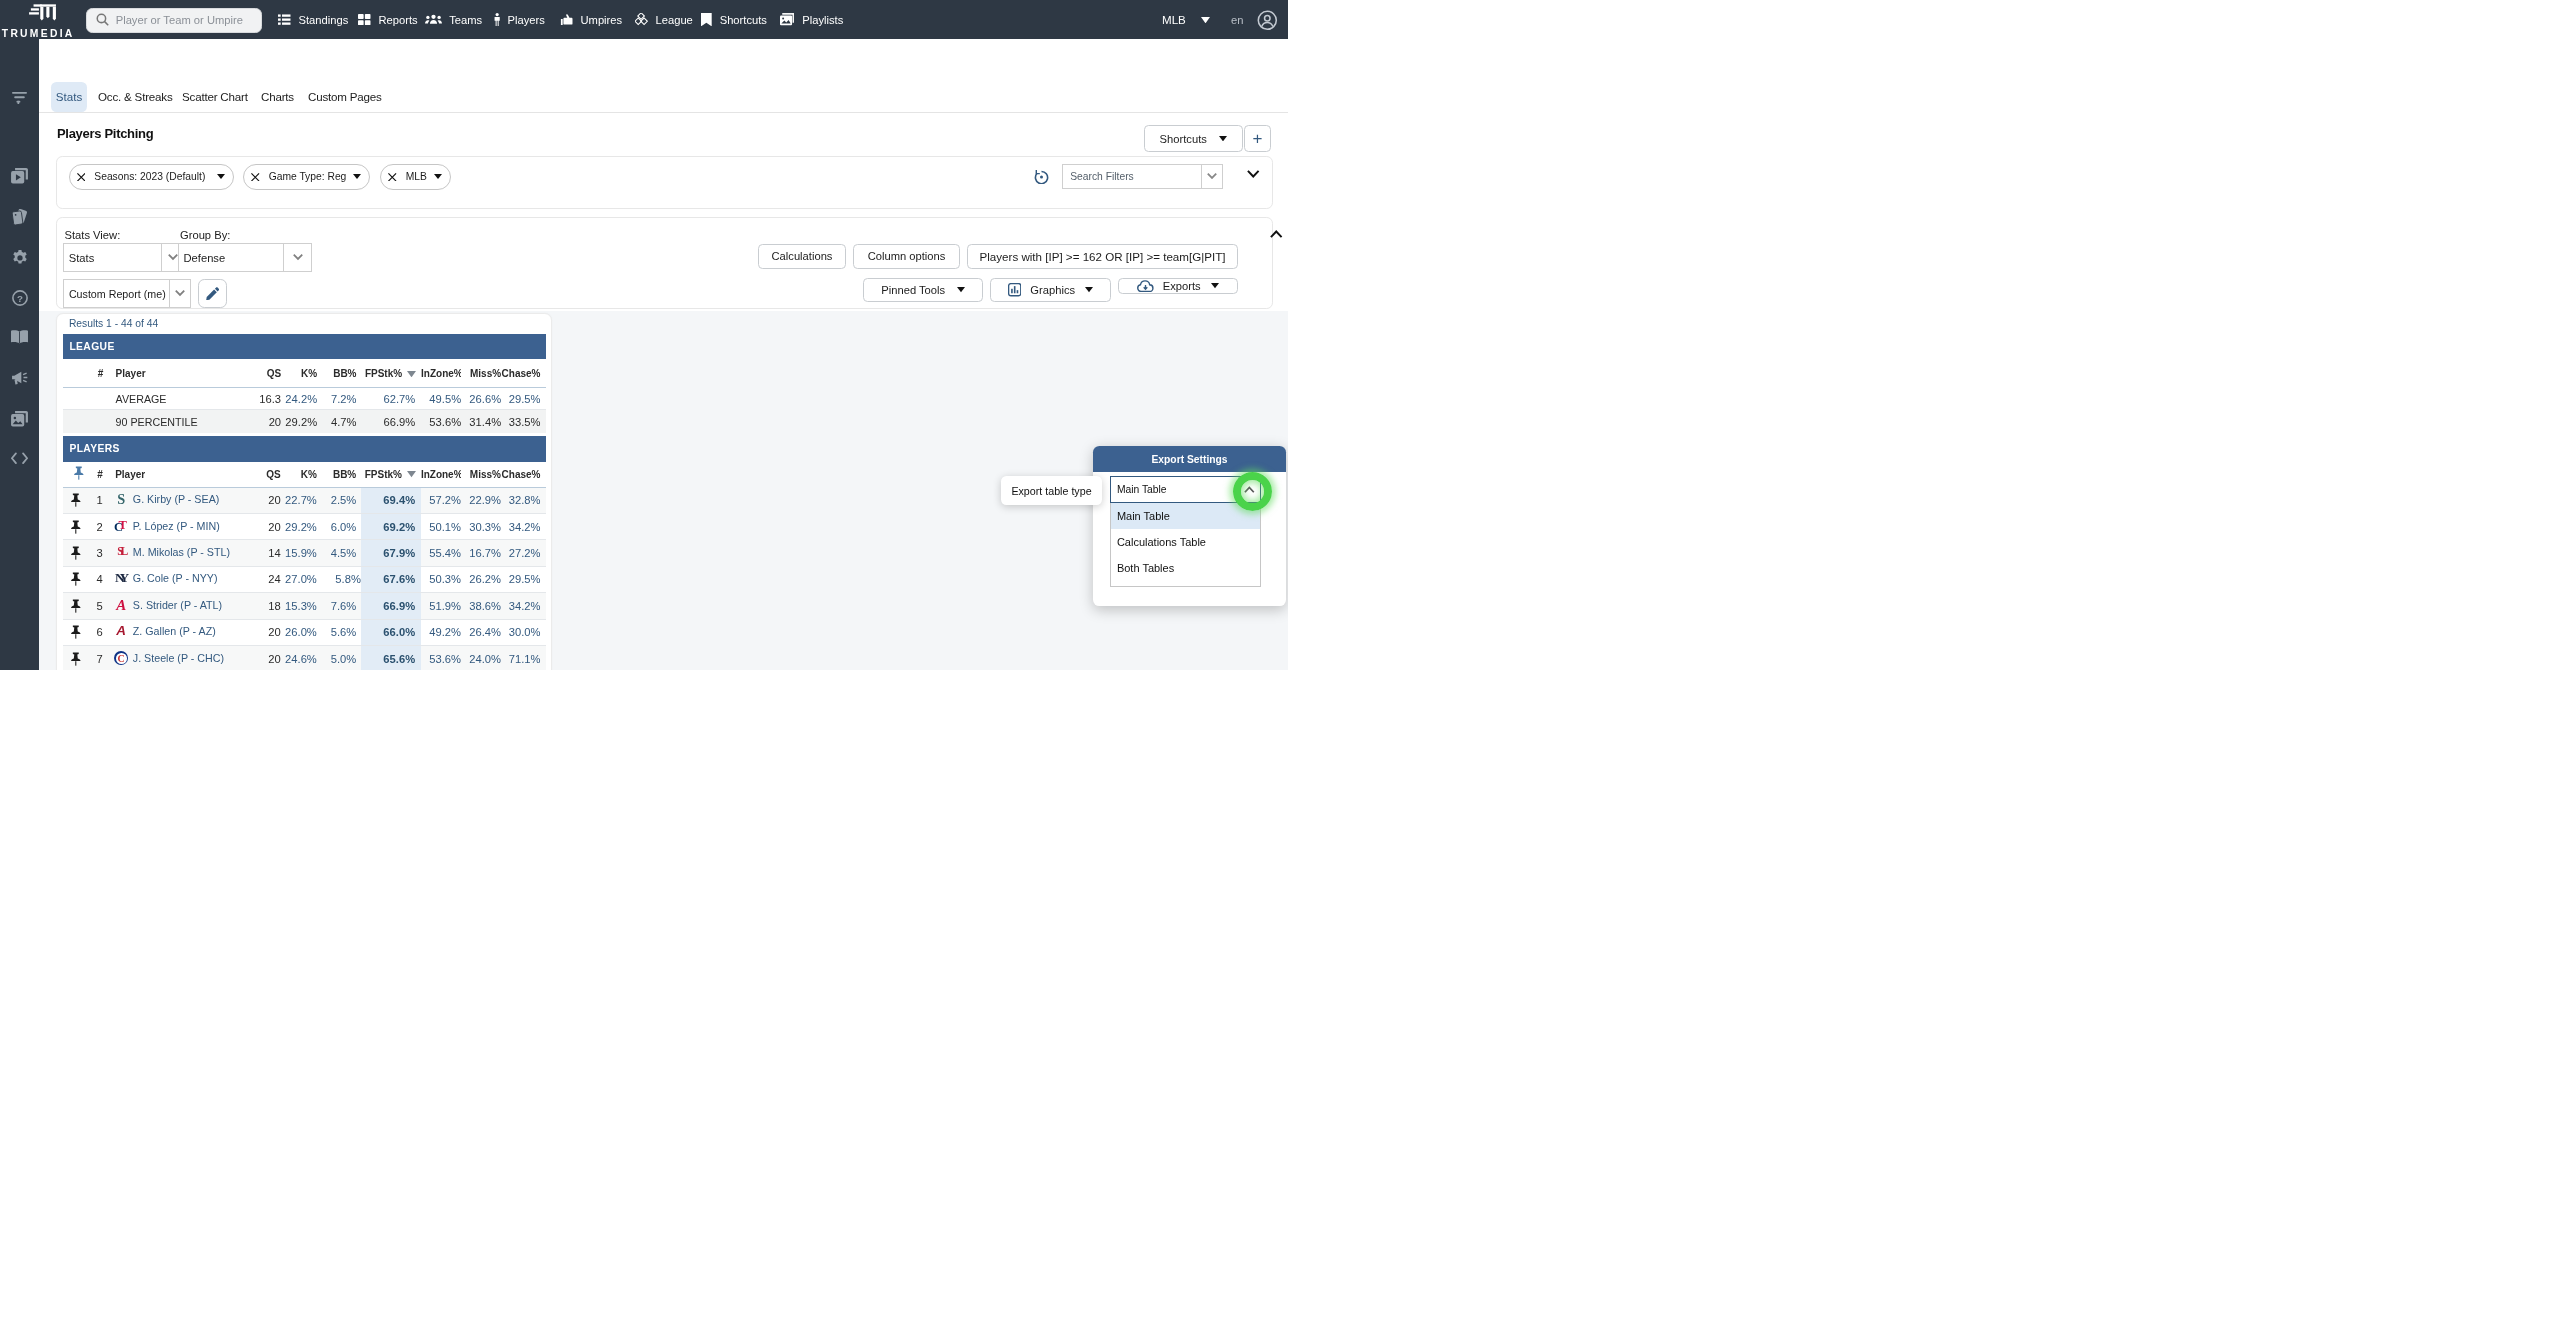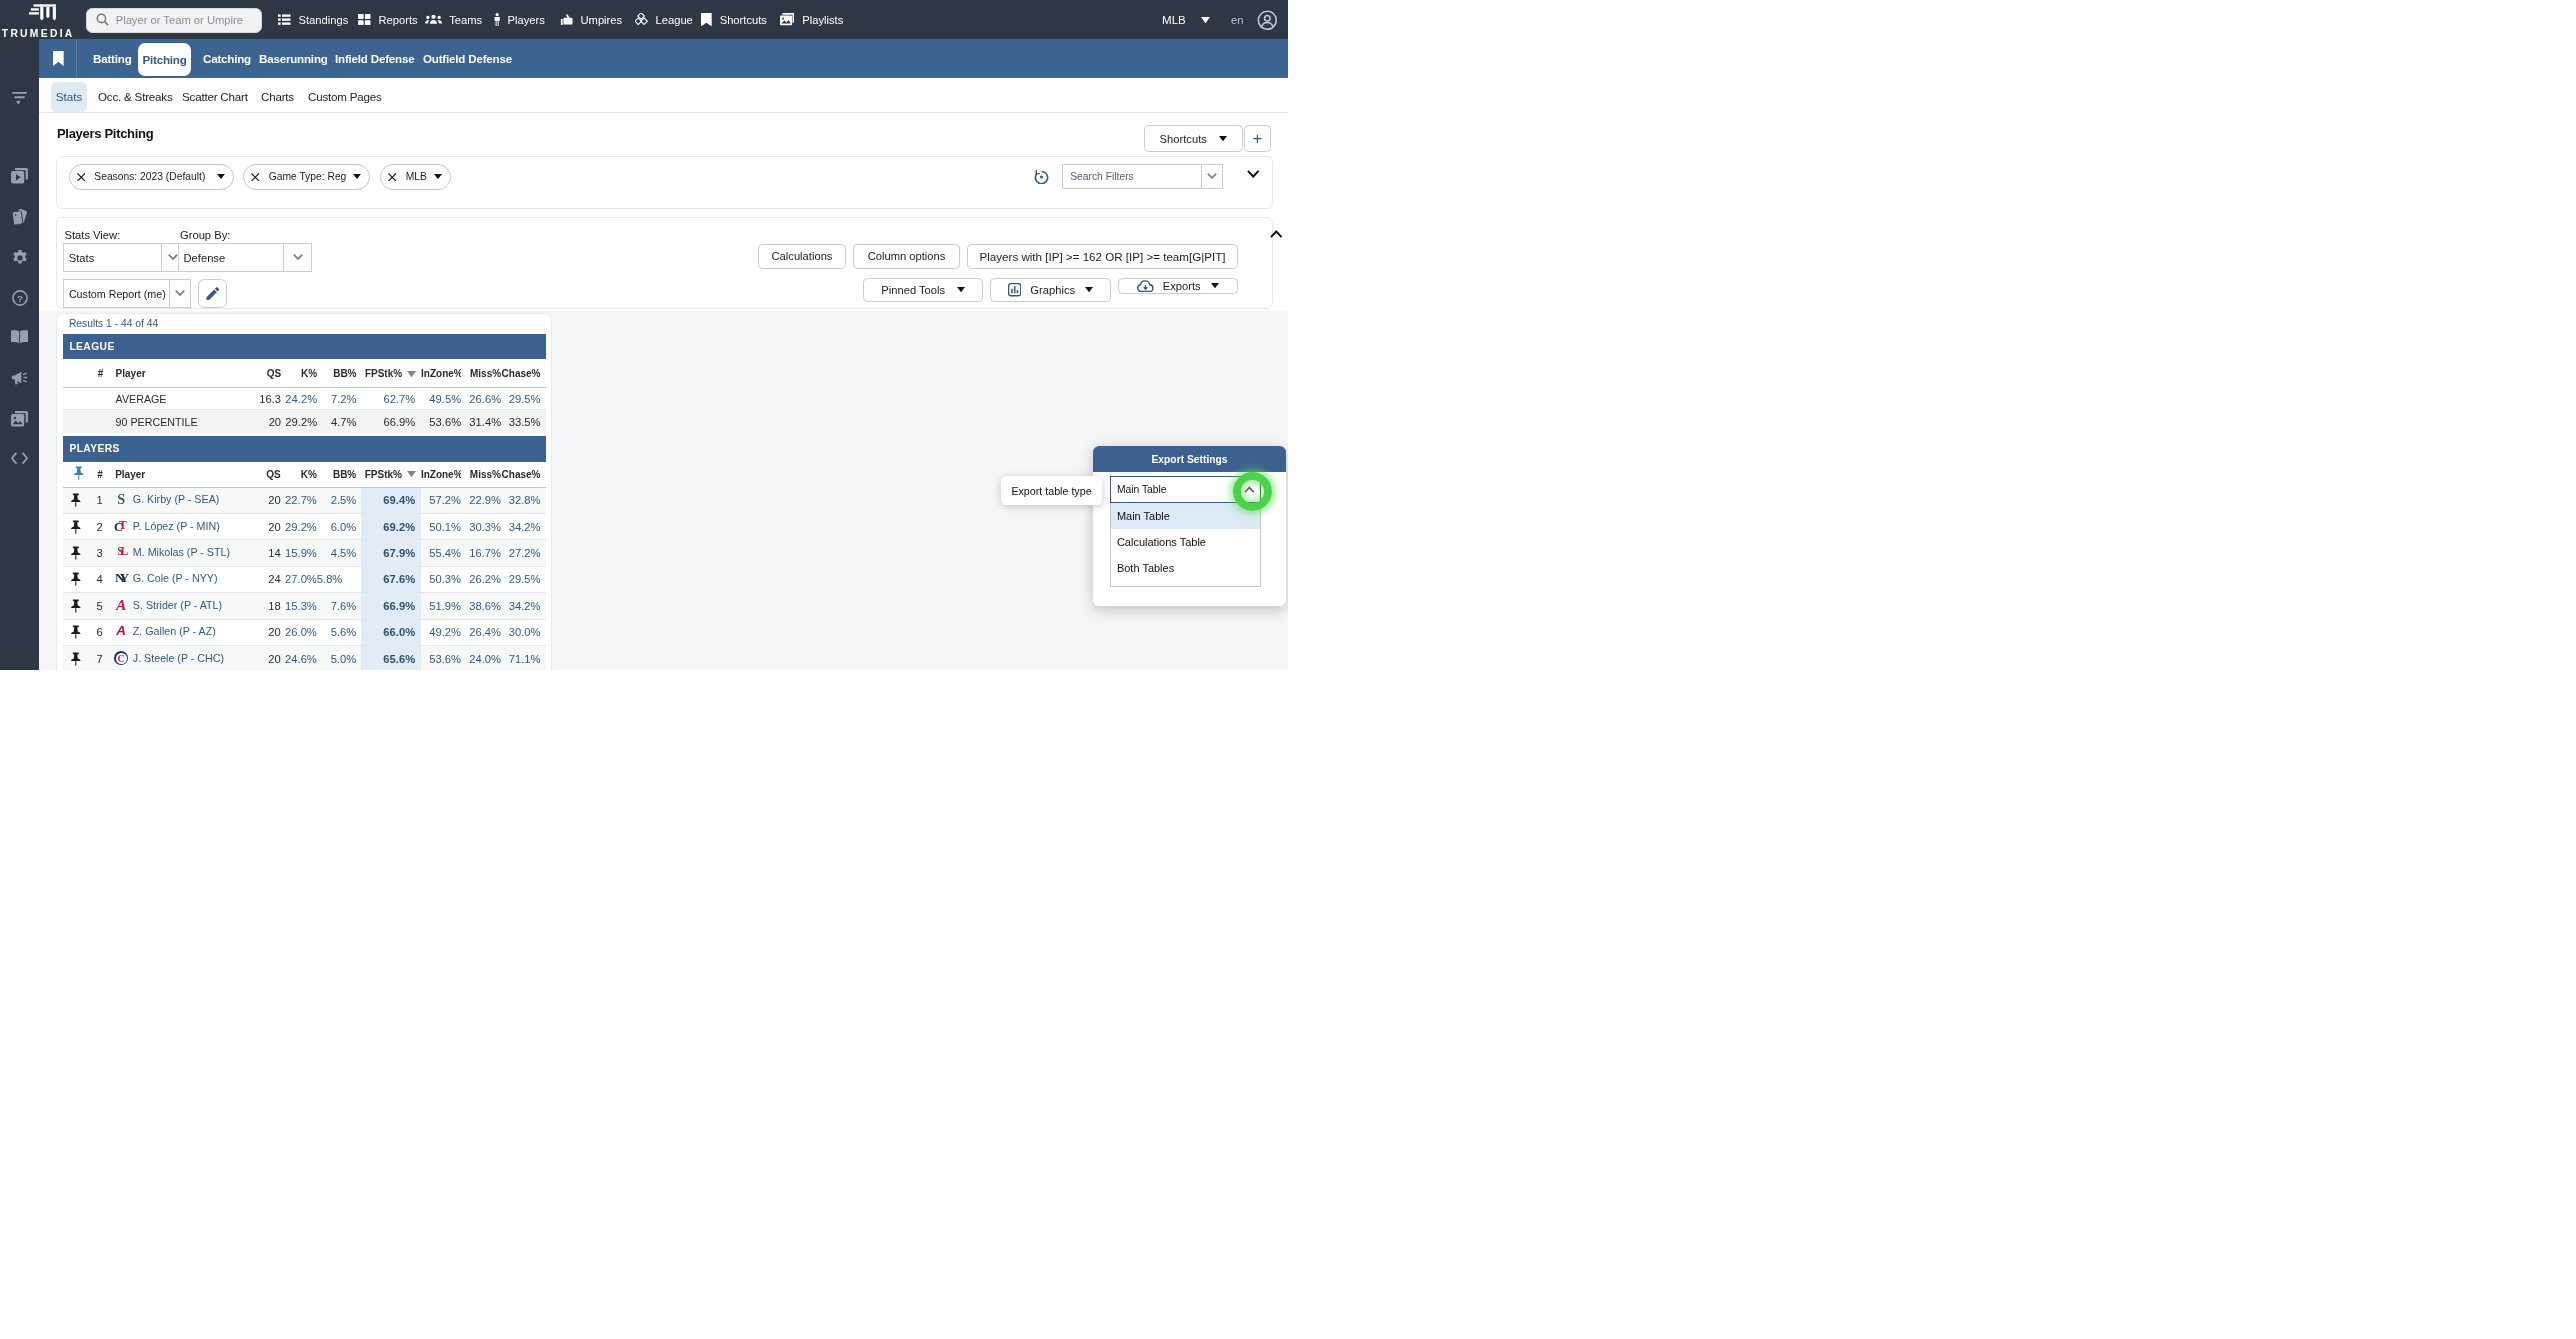--- a/index.html
+++ b/index.html
@@ -249,32 +249,20 @@
           <rect x="0" y="3.5" width="14.8" height="14" rx="2"></rect>
           <circle cx="4.3" cy="7.8" r="1.4" fill="#2e3844"></circle>
           <path d="M1.8 14.8l3.6-4 2.6 2.6 2.4-2 2.6 3.4z" fill="#2e3844"></path>
         </svg>
     </div>
     <div class="sic" style="top:413px">
       <svg width="17" height="12.5" viewBox="0 0 19 14" fill="none" stroke="#97a1ab" stroke-width="2" stroke-linecap="round" stroke-linejoin="round">
           <path d="M5.5 1.5L1 7l4.5 5.5M13.5 1.5L18 7l-4.5 5.5"></path>
         </svg>
     </div>
-  </div>
-  <div id="bluenav">
-    <svg class="abs" style="left:14.3px; top:12px" width="10.7" height="15" viewBox="0 0 12 17" fill="#fff">
-        <path d="M0 0h12v17L6 12.2 0 17z"></path>
-      </svg>
-    <div class="divider"></div>
-    <div class="bitem" style="left:54px">Batting</div>
-    <div id="pitchtab">Pitching</div>
-    <div class="bitem" style="left:164px">Catching</div>
-    <div class="bitem" style="left:220px">Baserunning</div>
-    <div class="bitem" style="left:296px">Infield Defense</div>
-    <div class="bitem" style="left:384px">Outfield Defense</div>
   </div>
   <div id="tabsrow">
     <div id="stat-tab">Stats</div>
     <div class="tab" style="left:59px">Occ. &amp; Streaks</div>
     <div class="tab" style="left:143px">Scatter Chart</div>
     <div class="tab" style="left:222px">Charts</div>
     <div class="tab" style="left:269px">Custom Pages</div>
   </div>
   <div id="h1">Players Pitching</div>
   <div id="shortcuts-btn" class="btn">
@@ -532,21 +520,21 @@
         <td>
                 <svg width="11.6" height="14.3" viewBox="0 0 13 16" style="margin-left:7.2px; display:block">
                   <path d="M3.2 0.5h6.6v1.8l-1.6.5.5 4.4c1.9.6 3.1 1.7 3.1 2.9H1.2c0-1.2 1.2-2.3 3.1-2.9l.5-4.4-1.6-.5z" fill="#1b1b1b"></path>
                   <rect x="5.9" y="10.3" width="1.2" height="5" fill="#1b1b1b"></rect>
                 </svg>
               </td>
         <td class="num" style="padding-right:1.8px; color:#2b2b2b">4</td>
         <td><span class="lg" style="line-height:14.3px"><span style="font-family:'Liberation Serif',serif; font-weight:bold; font-size:13.4px; color:#1c2841; position:absolute; left:0.9px; top:0px">N</span><span style="font-family:'Liberation Serif',serif; font-weight:bold; font-size:13.4px; color:#1c2841; position:absolute; left:5.4px; top:0px">Y</span></span><span class="pname">G. Cole (P - NYY)</span></td>
         <td class="num">24</td>
               <td class="num blue">27.0%</td>
-              <td class="num blue" style="padding-right:19px">5.8%</td>
+              <td class="num blue" style="padding-right:0">5.8%</td>
         <td class="num hl hlv" style="padding-right:5.8px">67.6%</td>
         <td class="num blue">50.3%</td>
               <td class="num blue">26.2%</td>
               <td class="num blue" style="padding-right:5.6px">29.5%</td>
       </tr>
       <tr class="prow odd">
         <td>
                 <svg width="11.6" height="14.3" viewBox="0 0 13 16" style="margin-left:7.2px; display:block">
                   <path d="M3.2 0.5h6.6v1.8l-1.6.5.5 4.4c1.9.6 3.1 1.7 3.1 2.9H1.2c0-1.2 1.2-2.3 3.1-2.9l.5-4.4-1.6-.5z" fill="#1b1b1b"></path>
                   <rect x="5.9" y="10.3" width="1.2" height="5" fill="#1b1b1b"></rect>

